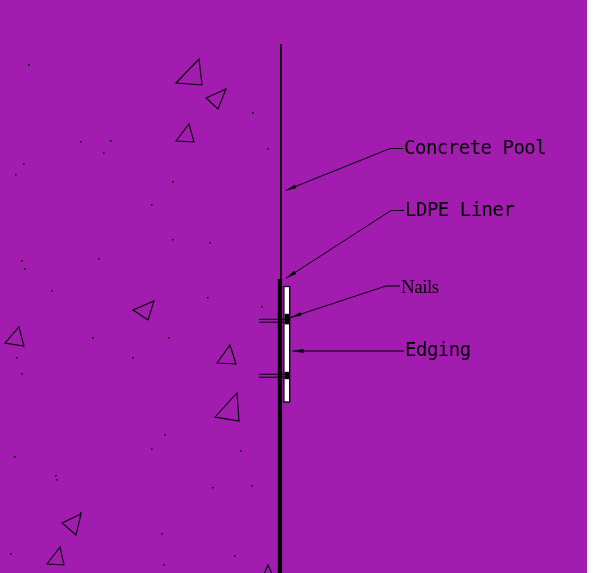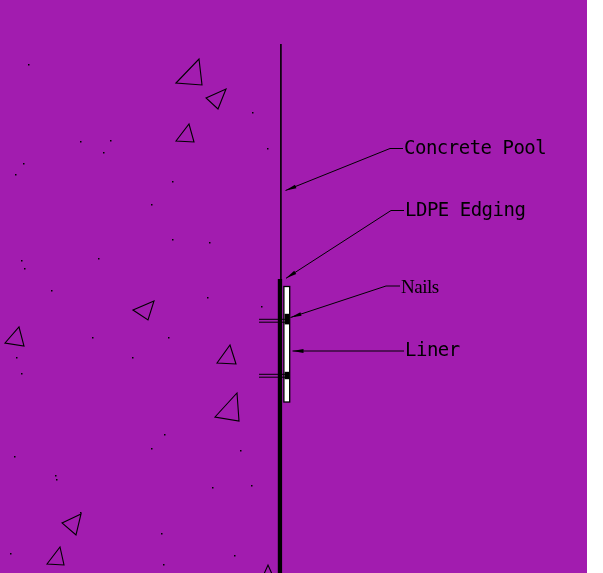--- a/index.html
+++ b/index.html
@@ -89,18 +89,18 @@
       <polyline points="404,210.5 391,210.5 286,278.3" fill="none" stroke="#000000" stroke-width="1"></polyline>
       <polygon points="286,278.3 294.2102702645094,270.73683517410126 296.2715987165824,273.929157998108" fill="#000000"></polygon>
       <polyline points="400,286 386,286 290.5,317.5" fill="none" stroke="#000000" stroke-width="1"></polyline>
       <polygon points="290.5,317.5 300.351241744372,312.2499489436822 301.54156490270367,315.85870645544986" fill="#000000"></polygon>
       <polyline points="404,351 292.5,351" fill="none" stroke="#000000" stroke-width="1"></polyline>
       <polygon points="292.5,351 303.5,349.1 303.5,352.9" fill="#000000"></polygon>
     </svg>
 
   <div class="cad-label" id="label-concrete-pool">Concrete Pool</div>
 
-  <div class="cad-label" id="label-ldpe-liner">LDPE Edging</div>
+  <div class="cad-label" id="label-ldpe-liner">LDPE Liner</div>
 
   <div class="cad-label" id="label-nails">Nails</div>
 
-  <div class="cad-label" id="label-edging">Liner</div>
+  <div class="cad-label" id="label-edging">Edging</div>
 </div>
 
 </body></html>

